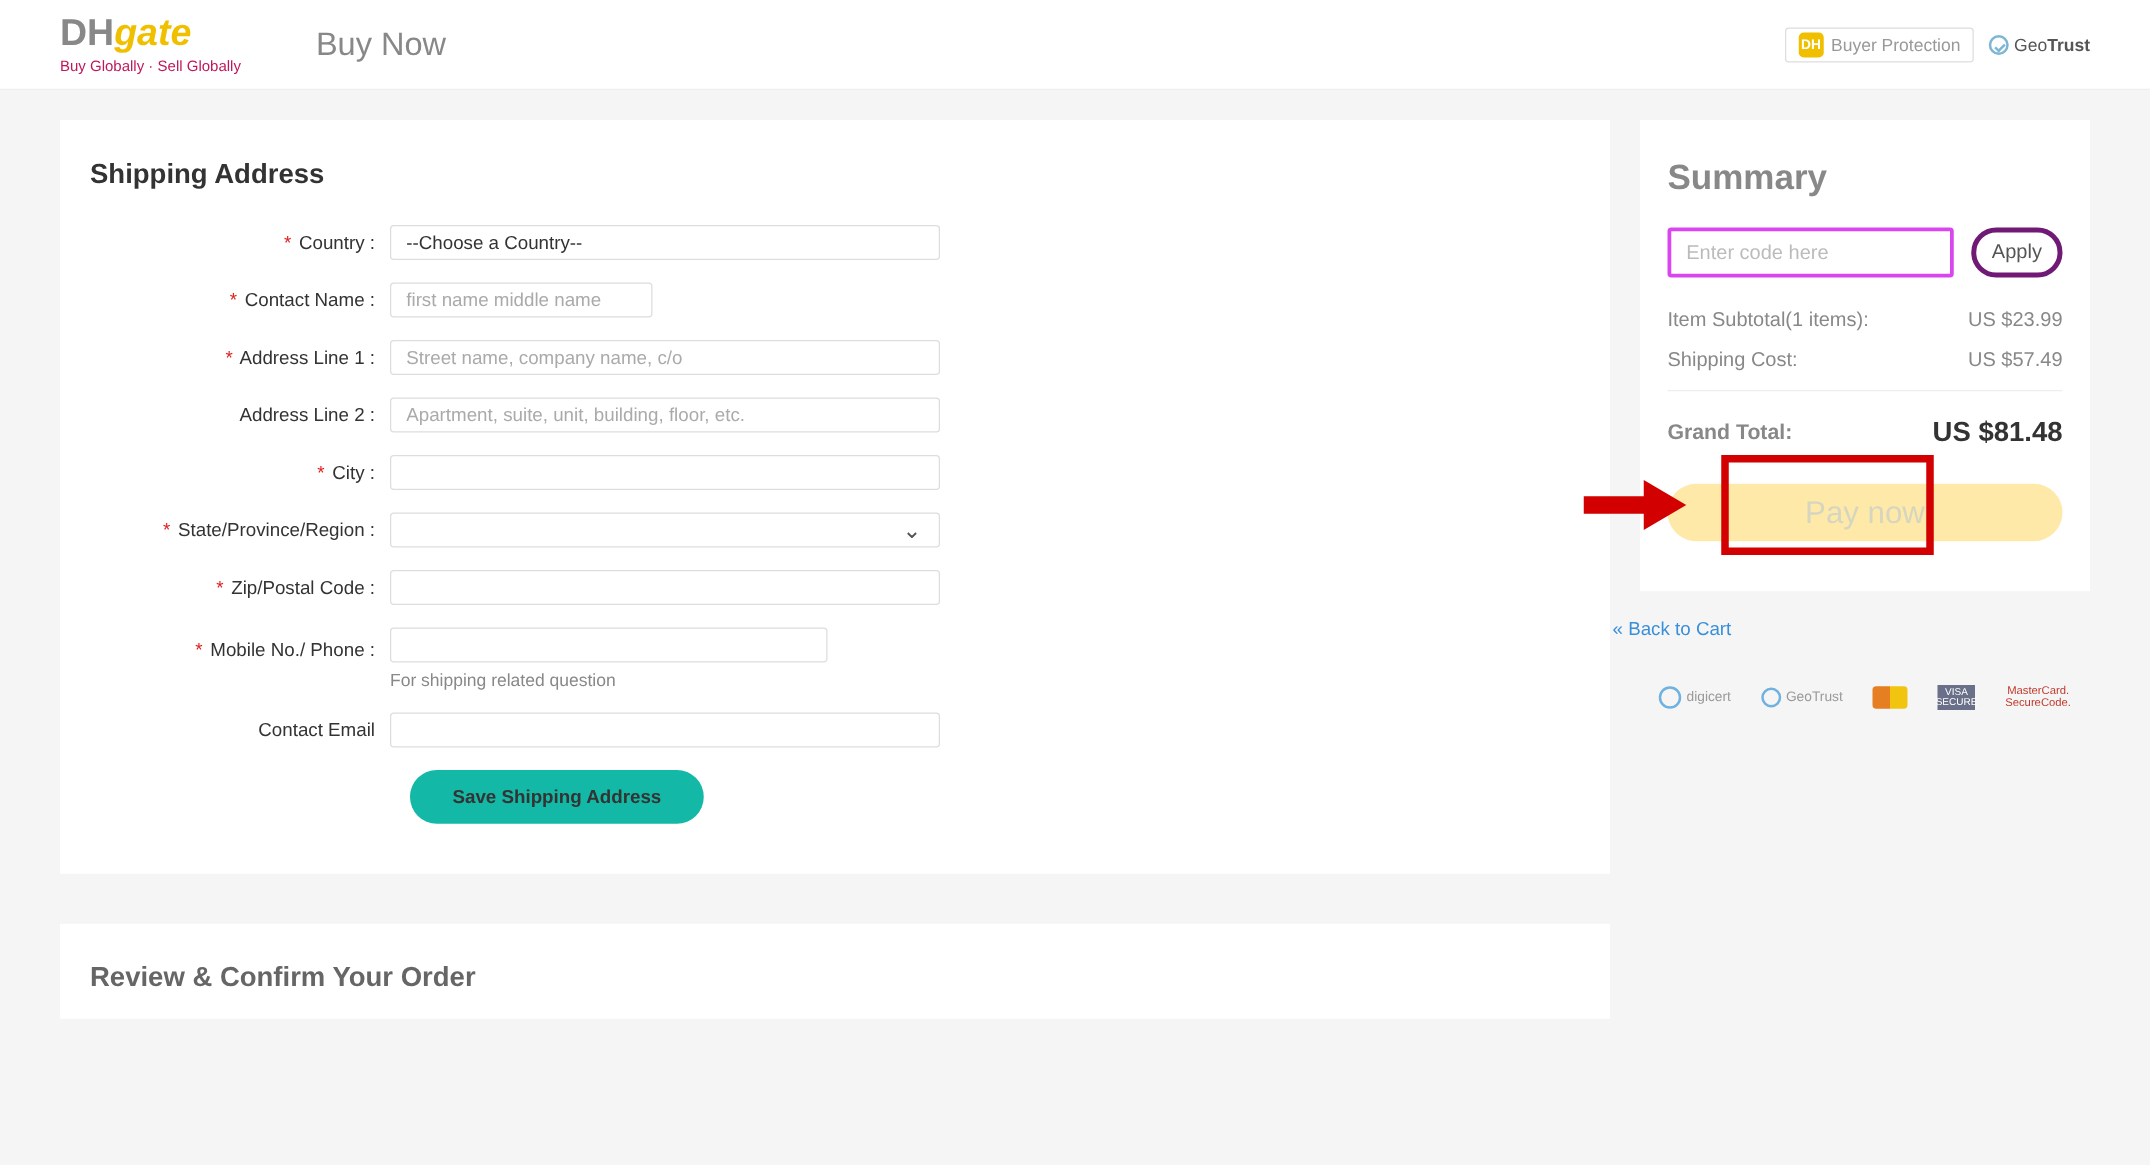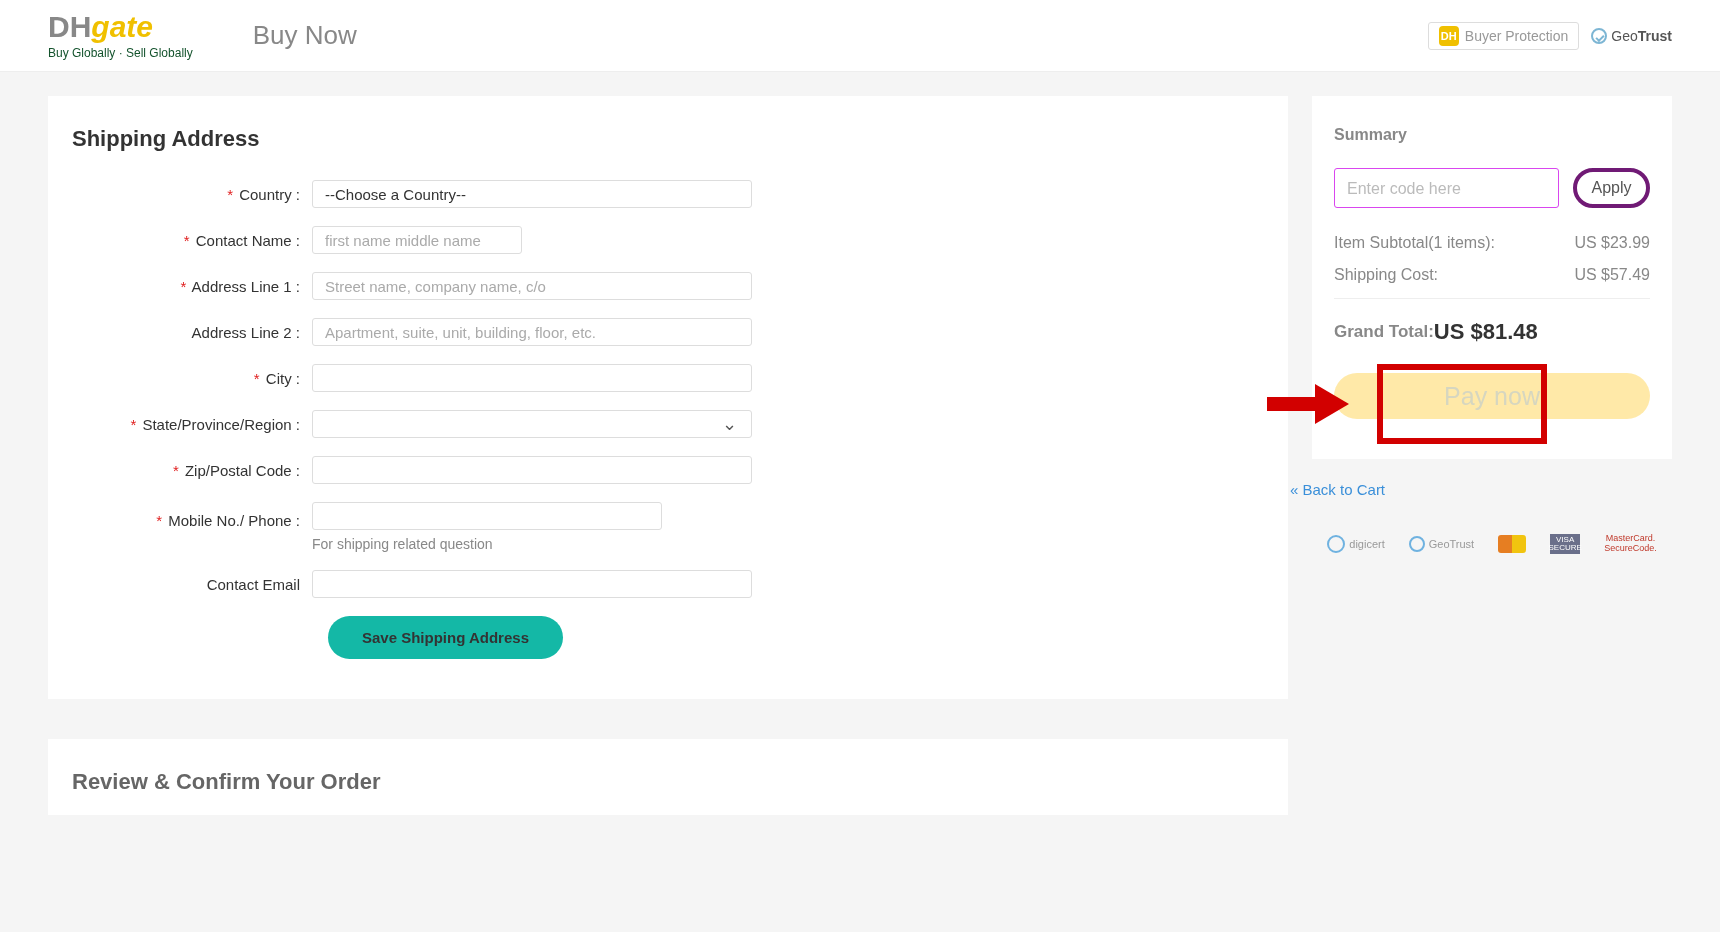--- a/index.html
+++ b/index.html
@@ -16,21 +16,21 @@
     border-bottom: 1px solid #eee;
     display: flex;
     align-items: center;
     padding: 12px 48px;
     position: relative;
   }
   .logo-block { display:flex; flex-direction:column; }
   .logo-text { font-size: 30px; font-weight: bold; line-height: 1; }
   .logo-dh { color: #888; }
   .logo-gate { color: #f0c000; font-style: italic; font-weight: 600; }
-  .logo-tag { font-size: 12px; color: #14532d; margin-top: 4px; }
+  .logo-tag { font-size: 12px; color: #be185d; margin-top: 4px; }
   .buy-now-title { font-size: 26px; color: #888; margin-left: 60px; }
   .header-right { position:absolute; right: 48px; display:flex; align-items:center; gap: 12px; }
   .buyer-prot-badge { display:flex; align-items:center; gap:6px; font-size:14px; color:#999; border:1px solid #ddd; border-radius:3px; padding:3px 10px; background:#fff; }
   .bp-icon { width:20px; height:20px; background:#f0c000; border-radius:4px; display:inline-flex; align-items:center; justify-content:center; color:#fff; font-size:11px; font-weight:bold; }
   .geotrust-small { display:flex; align-items:center; gap:4px; font-size:14px; color:#555; }
   .gt-icon { width:16px; height:16px; border:2px solid #7db6d4; border-radius:50%; display:inline-block; position:relative; }
   .gt-icon::after { content:''; position:absolute; left:3px; top:5px; width:6px; height:3px; border-left:2px solid #7db6d4; border-bottom:2px solid #7db6d4; transform:rotate(-45deg); }
 
   .page-wrap { display:flex; padding: 24px 48px; gap: 24px; align-items:flex-start; }
   .left-col { flex: 1; display:flex; flex-direction:column; gap: 40px; }
@@ -71,28 +71,28 @@
     cursor:pointer;
   }
 
   .review-title { font-size: 22px; font-weight:bold; color:#666; }
 
   .summary-card {
     width: 360px;
     background:#fff;
     padding: 30px 22px 40px 22px;
   }
-  .summary-title { font-size: 16px; font-weight:bold; color:#888; margin-bottom: 24px; }
+  .summary-title { font-size: 28px; font-weight:bold; color:#888; margin-bottom: 24px; }
   .code-row { display:flex; gap: 14px; margin-bottom: 26px; }
-  .code-input { flex:1; height:40px; border:1px solid #d946ef; border-radius:3px; padding:0 12px; font-size:15px; }
+  .code-input { flex:1; height:40px; border:3px solid #d946ef; border-radius:3px; padding:0 12px; font-size:15px; }
   .code-input::placeholder{ color:#bbb; font-size:16px; }
   .apply-btn { width:92px; height:40px; border:4px solid #701a75; border-radius:20px; background:#fff; font-size:16px; color:#555; cursor:pointer; }
   .line-row { display:flex; justify-content:space-between; font-size:16px; color:#888; margin-bottom: 14px; }
   .divider { border-top:1px solid #eee; margin: 14px 0 20px 0; }
-  .grand-row { display:flex; align-items:center; margin-bottom: 28px; }
+  .grand-row { display:flex; justify-content:space-between; align-items:center; margin-bottom: 28px; }
   .grand-label { font-size:17px; font-weight:bold; color:#888; }
   .grand-val { font-size:22px; font-weight:bold; color:#333; }
   .pay-btn {
     width:100%; height:46px; border:none; border-radius:23px;
     background:#ffe9a8; color:#d6d6c0; font-size:25px; font-weight:500; cursor:pointer;
     position:relative;
   }
   .back-link { display:block; margin-top: 22px; font-size:15px; color:#3a8fd9; text-decoration:none; margin-left:-22px; }
   .pay-logos { display:flex; gap:24px; align-items:center; margin-top: 36px; justify-content:center; flex-wrap:wrap; }
   .pay-logo { font-size:11px; color:#999; display:flex; align-items:center; gap:4px; }

